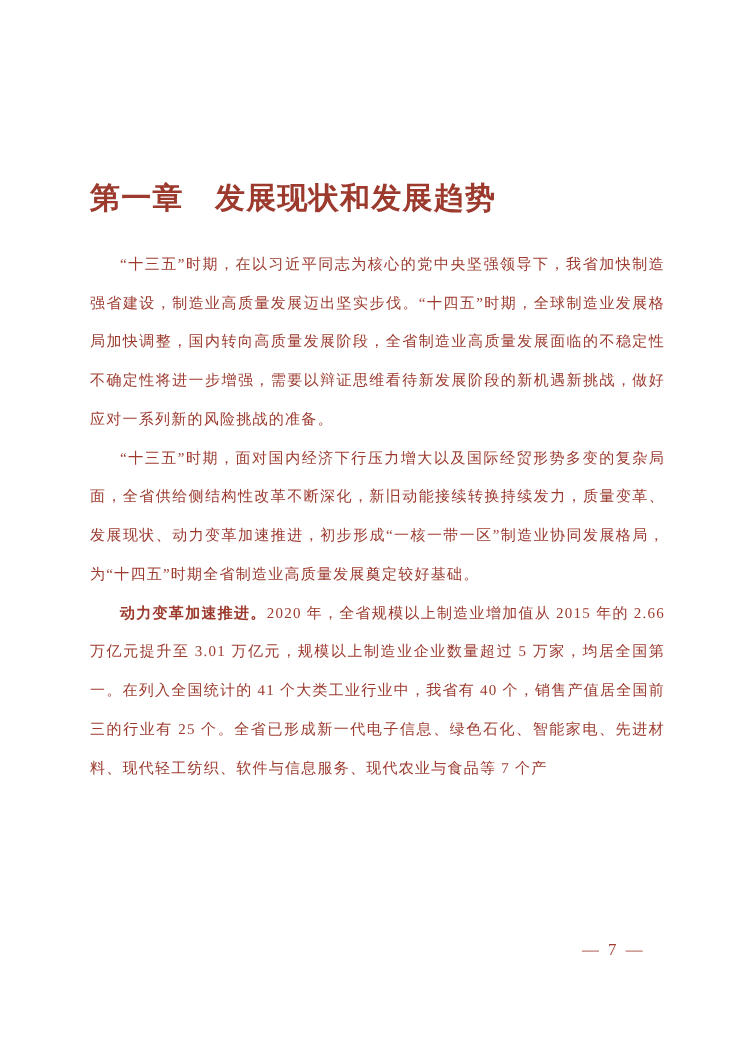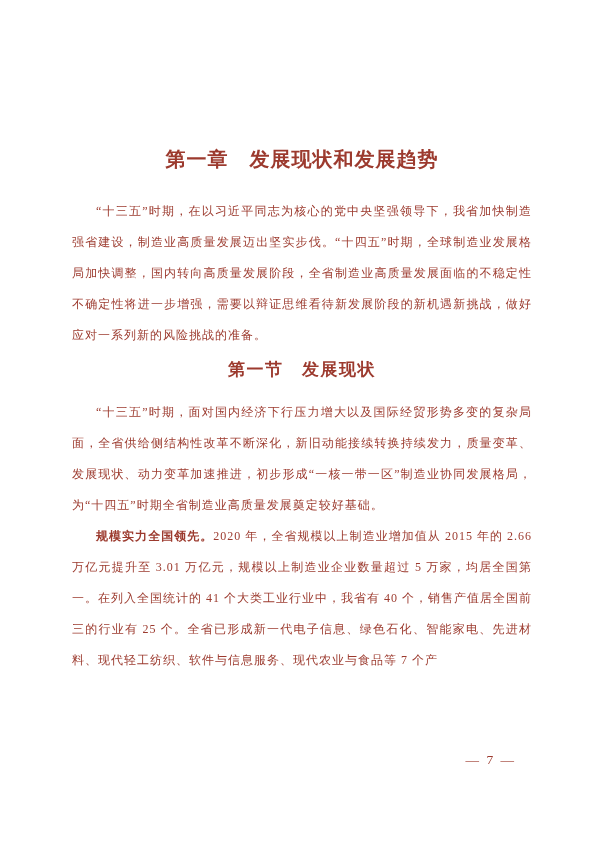--- a/index.html
+++ b/index.html
@@ -16,24 +16,23 @@
     height: 848px;
     background: var(--page-bg);
     font-family: "Liberation Serif", "DejaVu Serif", serif;
     color: var(--text-color);
     overflow: hidden;
   }
   .content {
     padding: 144px 68px 0 72px;
   }
   .chapter-title {
-    font-size: 20px;
+    font-size: 24px;
     line-height: 30px;
     font-weight: bold;
-    text-align: center;
     letter-spacing: 1px;
     margin-bottom: 22px;
   }
   .body-para {
     font-size: 12px;
     line-height: 31px;
     letter-spacing: 1px;
     text-align: justify;
     text-justify: inter-character;
     text-indent: 2em;
@@ -64,22 +63,21 @@
 </head>
 <body>
 
 <div class="page">
   <div class="content">
 
     <h1 class="chapter-title">第一章　发展现状和发展趋势</h1>
 
     <p class="body-para">“十三五”时期，在以习近平同志为核心的党中央坚强领导下，我省加快制造强省建设，制造业高质量发展迈出坚实步伐。“十四五”时期，全球制造业发展格局加快调整，国内转向高质量发展阶段，全省制造业高质量发展面临的不稳定性不确定性将进一步增强，需要以辩证思维看待新发展阶段的新机遇新挑战，做好应对一系列新的风险挑战的准备。</p>
 
-    <h2 class="section-title">第一节　发展现状</h2>
 
     <p class="body-para">“十三五”时期，面对国内经济下行压力增大以及国际经贸形势多变的复杂局面，全省供给侧结构性改革不断深化，新旧动能接续转换持续发力，质量变革、发展现状、动力变革加速推进，初步形成“一核一带一区”制造业协同发展格局，为“十四五”时期全省制造业高质量发展奠定较好基础。</p>
 
-    <p class="body-para"><span class="para-lead">规模实力全国领先。</span><span>2020 年，全省规模以上制造业增加值从 2015 年的 2.66 万亿元提升至 3.01 万亿元，规模以上制造业企业数量超过 5 万家，均居全国第一。在列入全国统计的 41 个大类工业行业中，我省有 40 个，销售产值居全国前三的行业有 25 个。全省已形成新一代电子信息、绿色石化、智能家电、先进材料、现代轻工纺织、软件与信息服务、现代农业与食品等 7 个产</span></p>
+    <p class="body-para"><span class="para-lead">动力变革加速推进。</span><span>2020 年，全省规模以上制造业增加值从 2015 年的 2.66 万亿元提升至 3.01 万亿元，规模以上制造业企业数量超过 5 万家，均居全国第一。在列入全国统计的 41 个大类工业行业中，我省有 40 个，销售产值居全国前三的行业有 25 个。全省已形成新一代电子信息、绿色石化、智能家电、先进材料、现代轻工纺织、软件与信息服务、现代农业与食品等 7 个产</span></p>
 
   </div>
 
   <div class="page-number">— 7 —</div>
 </div>
 
 </body></html>

